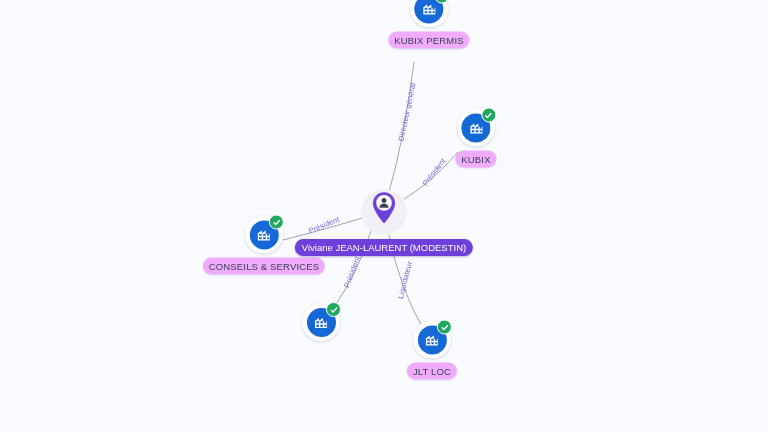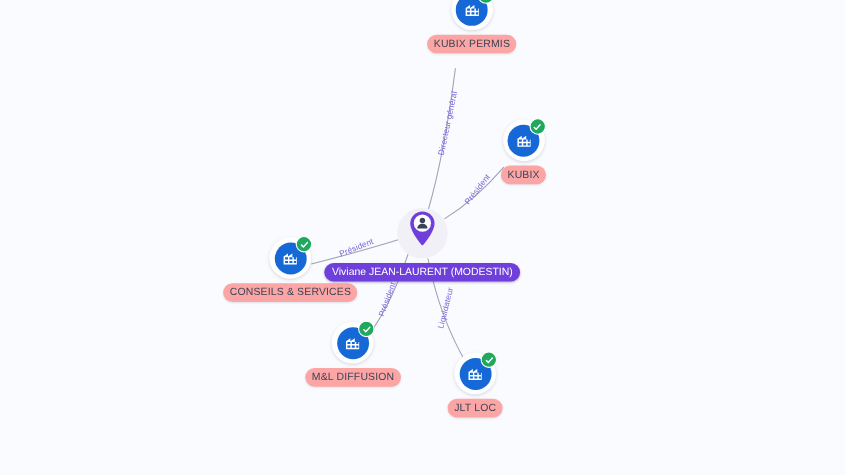--- a/index.html
+++ b/index.html
@@ -65,21 +65,21 @@
     background: #1fa85e;
     border: 1.6px solid #ffffff;
     display: flex;
     align-items: center;
     justify-content: center;
   }
   .verified svg { display: block; }
 
   .node-label {
     margin-top: 4px;
-    background: #fca5a5;
+    background: #f0abfc;
     color: #3a4256;
     font-size: 9.5px;
     letter-spacing: 0.15px;
     line-height: 13px;
     padding: 2px 6px;
     border-radius: 9px;
     white-space: nowrap;
     box-shadow: 0 1px 2px rgba(40, 50, 90, 0.13);
   }
 
@@ -203,21 +203,20 @@
         <svg width="16" height="16" viewBox="0 0 24 24" fill="#ffffff">
           <path d="M3 21V10l6-4v4l6-4v5h6v10H3zm2-2h4v-3H5v3zm0-5h4v-3H5v3zm6 5h4v-3h-4v3zm0-5h4v-3h-4v3zm6 5h3v-3h-3v3zm0-5h3v-3h-3v3z"></path>
         </svg>
       </div>
       <div class="verified">
         <svg width="8" height="8" viewBox="0 0 24 24" fill="none" stroke="#ffffff" stroke-width="4" stroke-linecap="round" stroke-linejoin="round">
           <polyline points="4,13 9,18 20,6"></polyline>
         </svg>
       </div>
     </div>
-    <div class="node-label">M&amp;L DIFFUSION</div>
   </div>
 
   <div class="node" style="left:432px; top:350px;">
     <div class="node-halo">
       <div class="node-disc">
         <svg width="16" height="16" viewBox="0 0 24 24" fill="#ffffff">
           <path d="M3 21V10l6-4v4l6-4v5h6v10H3zm2-2h4v-3H5v3zm0-5h4v-3H5v3zm6 5h4v-3h-4v3zm0-5h4v-3h-4v3zm6 5h3v-3h-3v3zm0-5h3v-3h-3v3z"></path>
         </svg>
       </div>
       <div class="verified">

